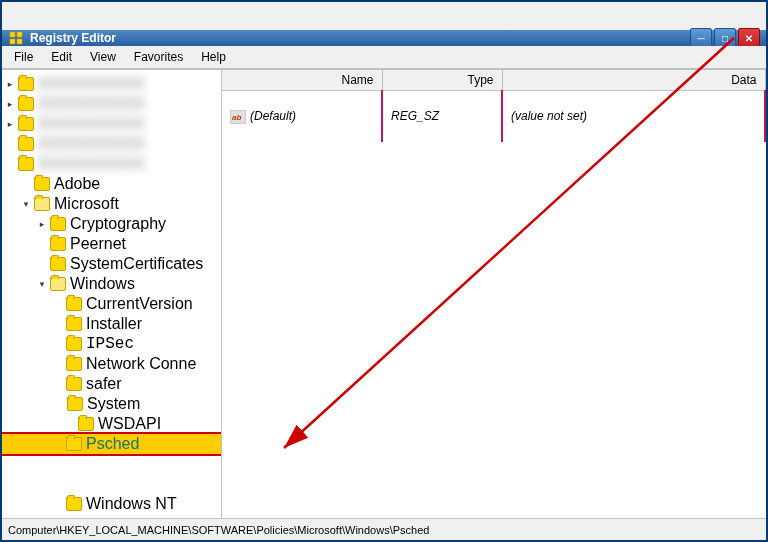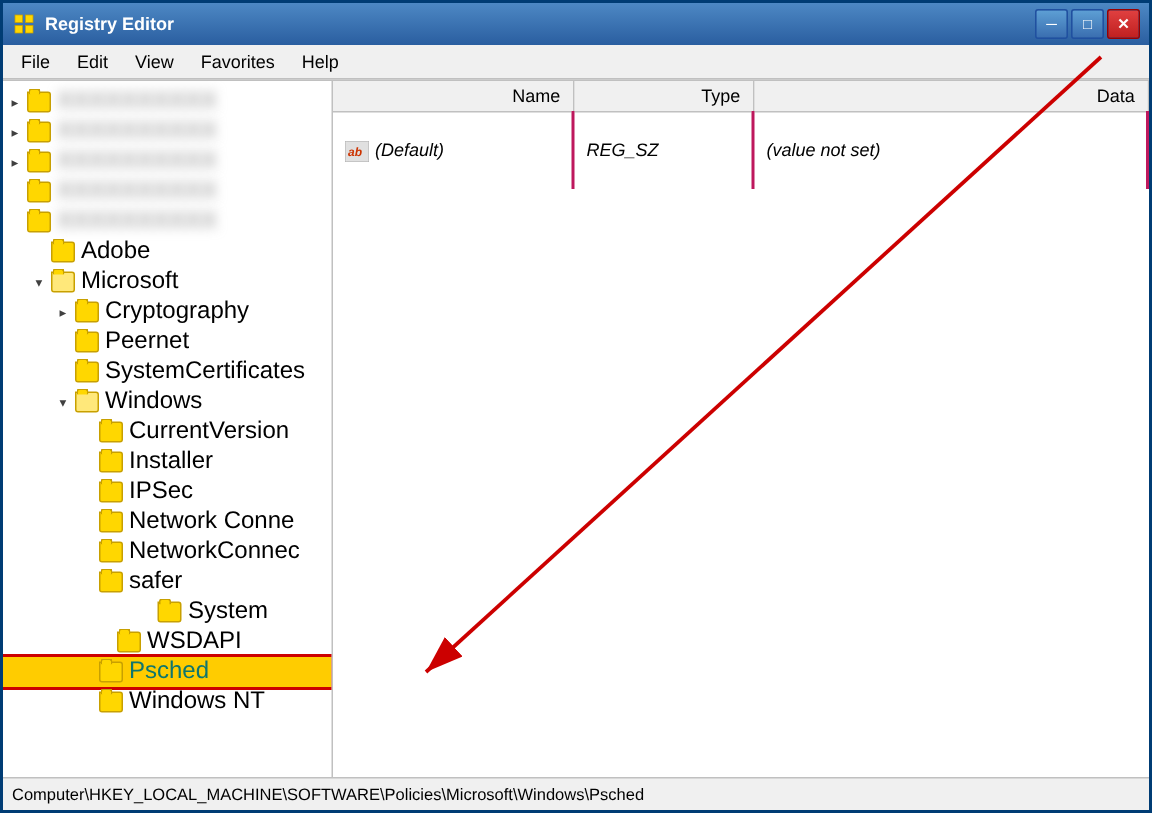--- a/index.html
+++ b/index.html
@@ -16,28 +16,29 @@
       width: 768px;
       height: 542px;
       border: 2px solid #003c74;
       background: #f0f0f0;
       display: flex;
       flex-direction: column;
     }
 
     .title-bar {
       background: linear-gradient(to bottom, #4d88c4, #2a5ea0);
-      height: 28px;
+      height: 16px;
       display: flex;
       align-items: center;
       padding: 0 6px;
       color: white;
       font-size: 12px;
       font-weight: bold;
       user-select: none;
+      margin-top: 28px;
     }
 
     .title-bar-icon {
       width: 16px;
       height: 16px;
       margin-right: 6px;
       display: flex;
       align-items: center;
       justify-content: center;
     }
@@ -326,56 +327,51 @@
           <div class="tree-item" style="padding-left: 48px;">
             <span class="expander"></span>
             <span class="folder-icon"></span>
             <span class="tree-label">CurrentVersion</span>
           </div>
           <div class="tree-item" style="padding-left: 48px;">
             <span class="expander"></span>
             <span class="folder-icon"></span>
             <span class="tree-label">Installer</span>
           </div>
+          <div class="tree-item" style="padding-left: 48px; font-family: Liberation Mono, monospace;">
+            <span class="expander"></span>
+            <span class="folder-icon"></span>
+            <span class="tree-label">IPSec</span>
+          </div>
           <div class="tree-item" style="padding-left: 48px;">
             <span class="expander"></span>
             <span class="folder-icon"></span>
-            <span class="tree-label">IPSec</span>
+            <span class="tree-label">Network Conne</span>
           </div>
           <div class="tree-item" style="padding-left: 48px;">
             <span class="expander"></span>
             <span class="folder-icon"></span>
-            <span class="tree-label">Network Conne</span>
-          </div>
-          <div class="tree-item" style="padding-left: 48px;">
-            <span class="expander"></span>
-            <span class="folder-icon"></span>
-            <span class="tree-label">NetworkConnec</span>
-          </div>
-          <div class="tree-item" style="padding-left: 48px;">
-            <span class="expander"></span>
-            <span class="folder-icon"></span>
             <span class="tree-label">safer</span>
           </div>
-          <div class="tree-item" style="padding-left: 49px; justify-content: center;">
+          <div class="tree-item" style="padding-left: 49px;">
             <span class="expander"></span>
             <span class="folder-icon"></span>
             <span class="tree-label">System</span>
           </div>
           <div class="tree-item" style="padding-left: 60px;">
             <span class="expander"></span>
             <span class="folder-icon"></span>
             <span class="tree-label">WSDAPI</span>
           </div>
           <div class="tree-item selected" style="background: rgb(255, 204, 0); outline: rgb(204, 0, 0) solid 2px; color: #0f766e; padding-left: 48px;">
             <span class="expander"></span>
             <span class="folder-icon"></span>
             <span class="tree-label">Psched</span>
           </div>
-          <div class="tree-item" style="padding-left: 48px;">
+          <div class="tree-item" style="padding-left: 48px; margin-top: 40px;">
             <span class="expander"></span>
             <span class="folder-icon"></span>
             <span class="tree-label">Windows NT</span>
           </div>
         </div>
     </div>
 
     <div class="right-pane">
       <table class="registry-table">
         <thead>

